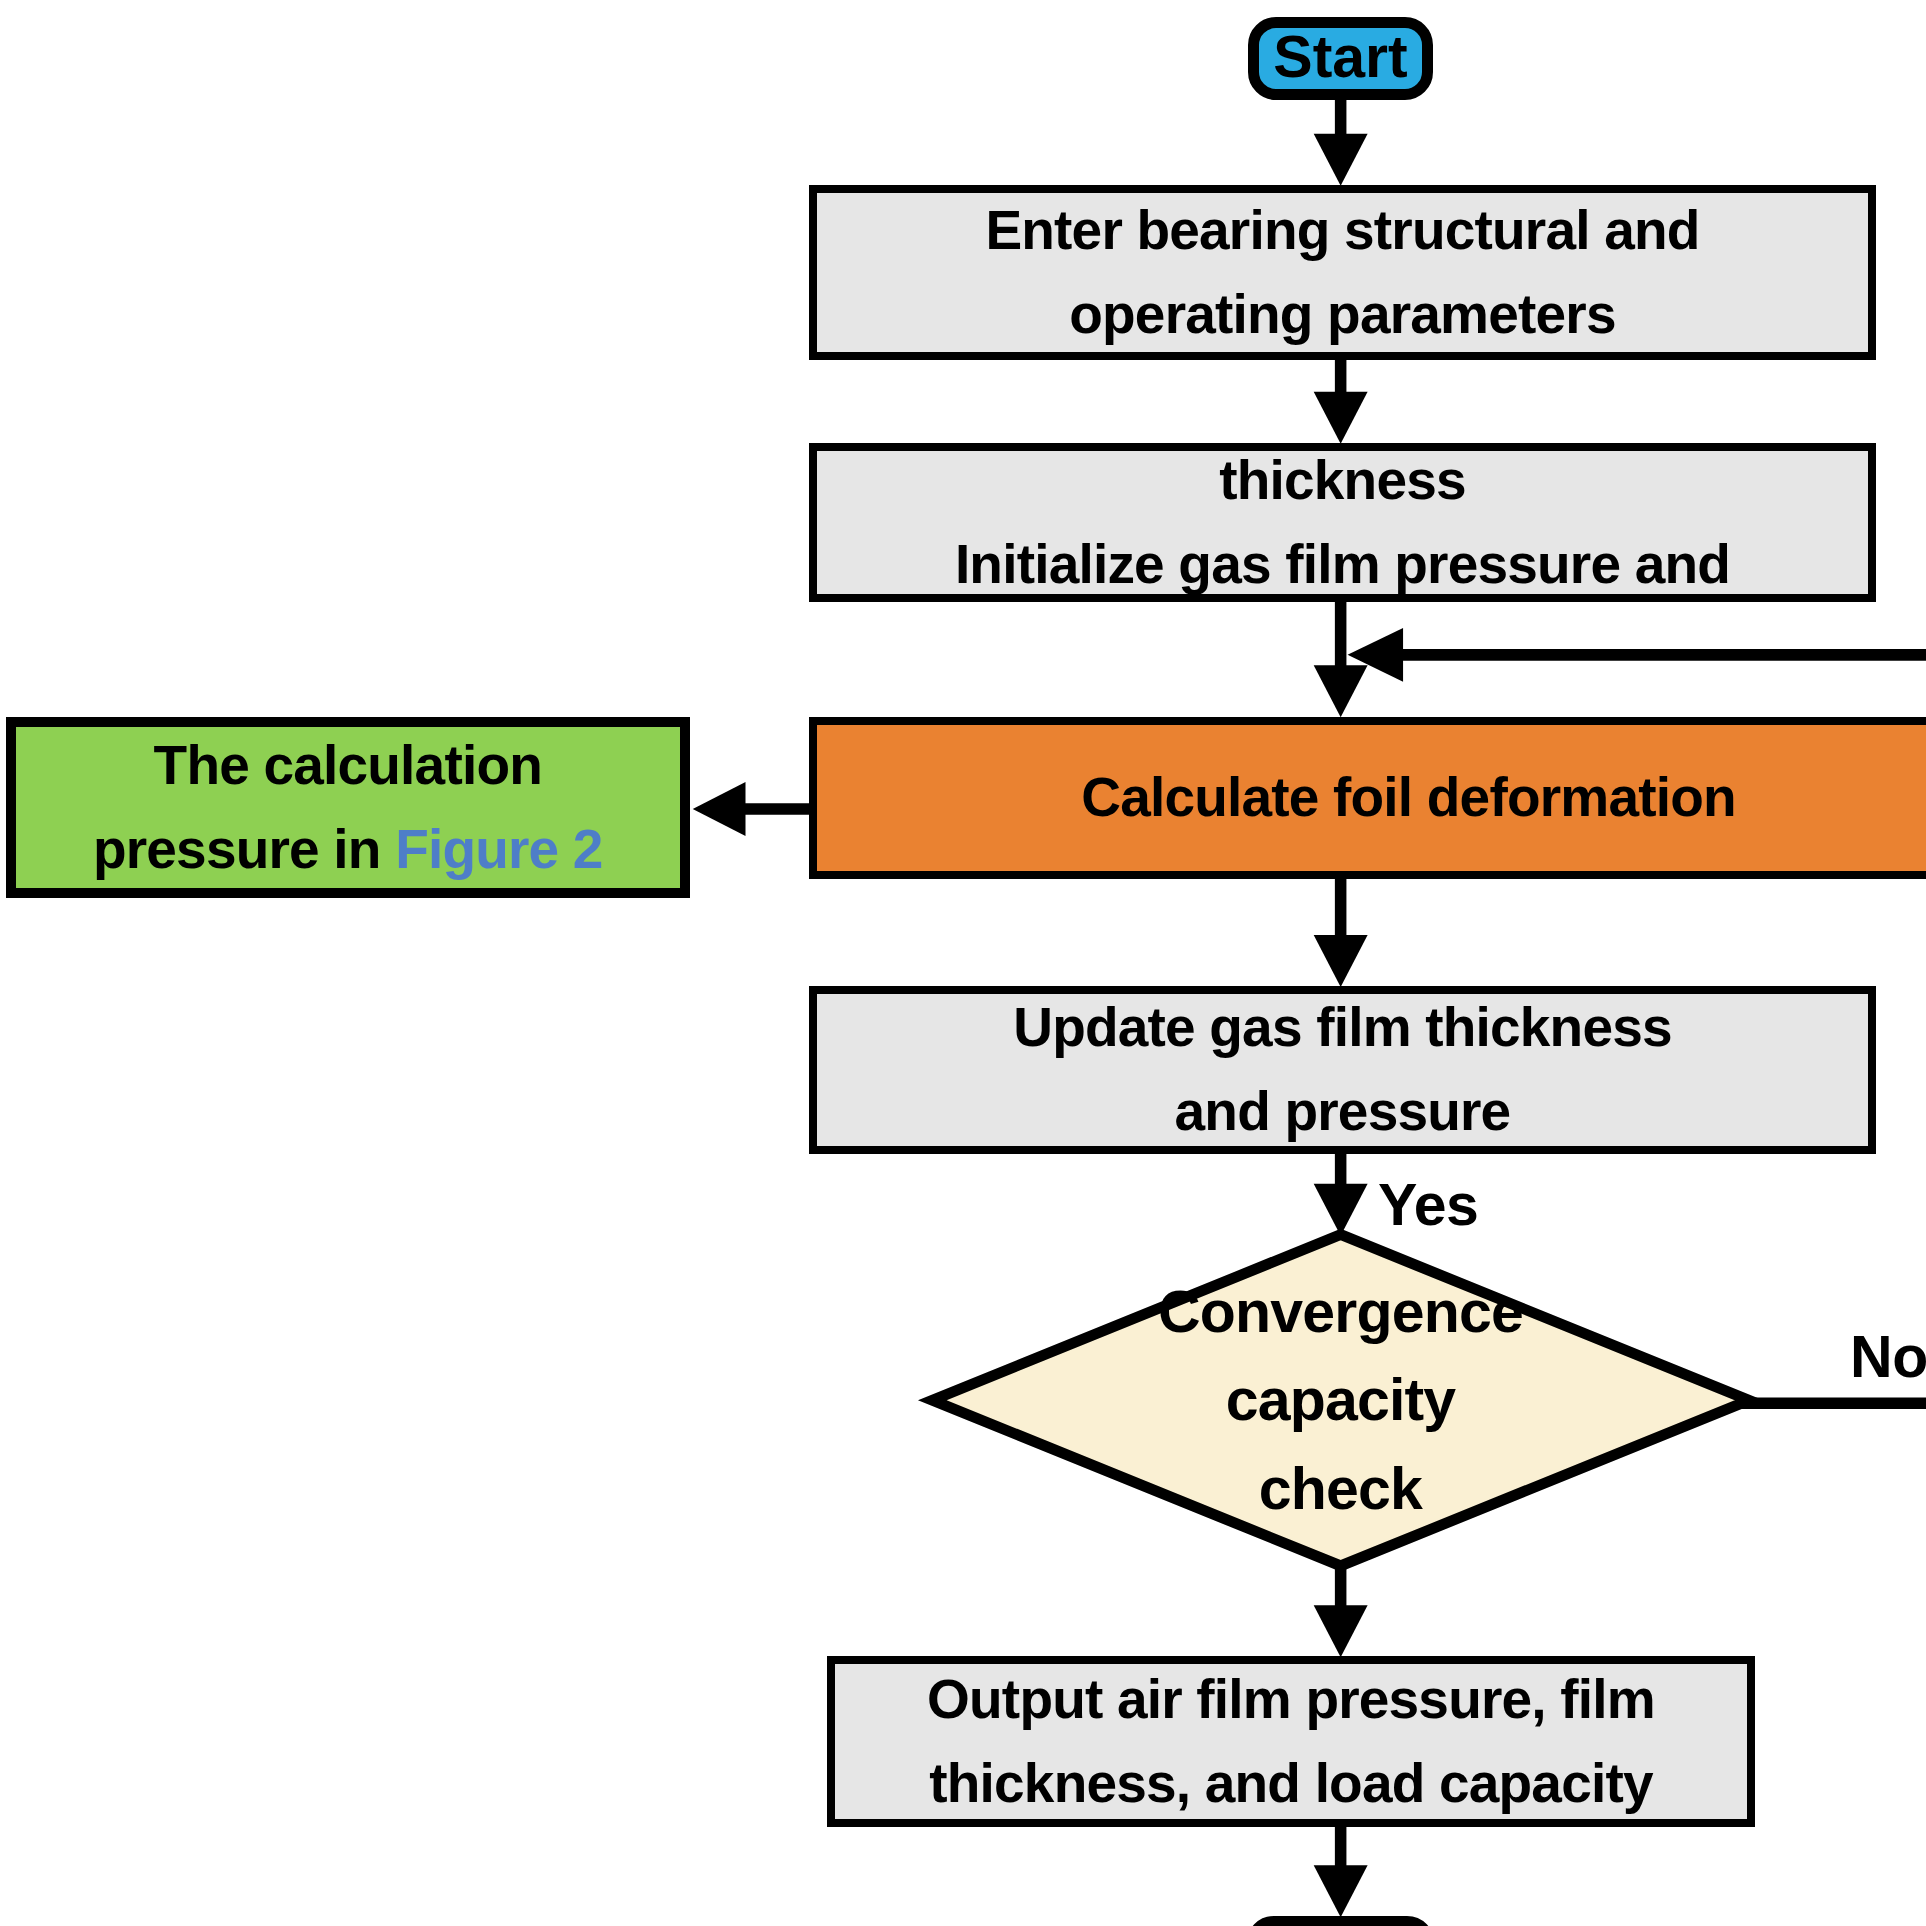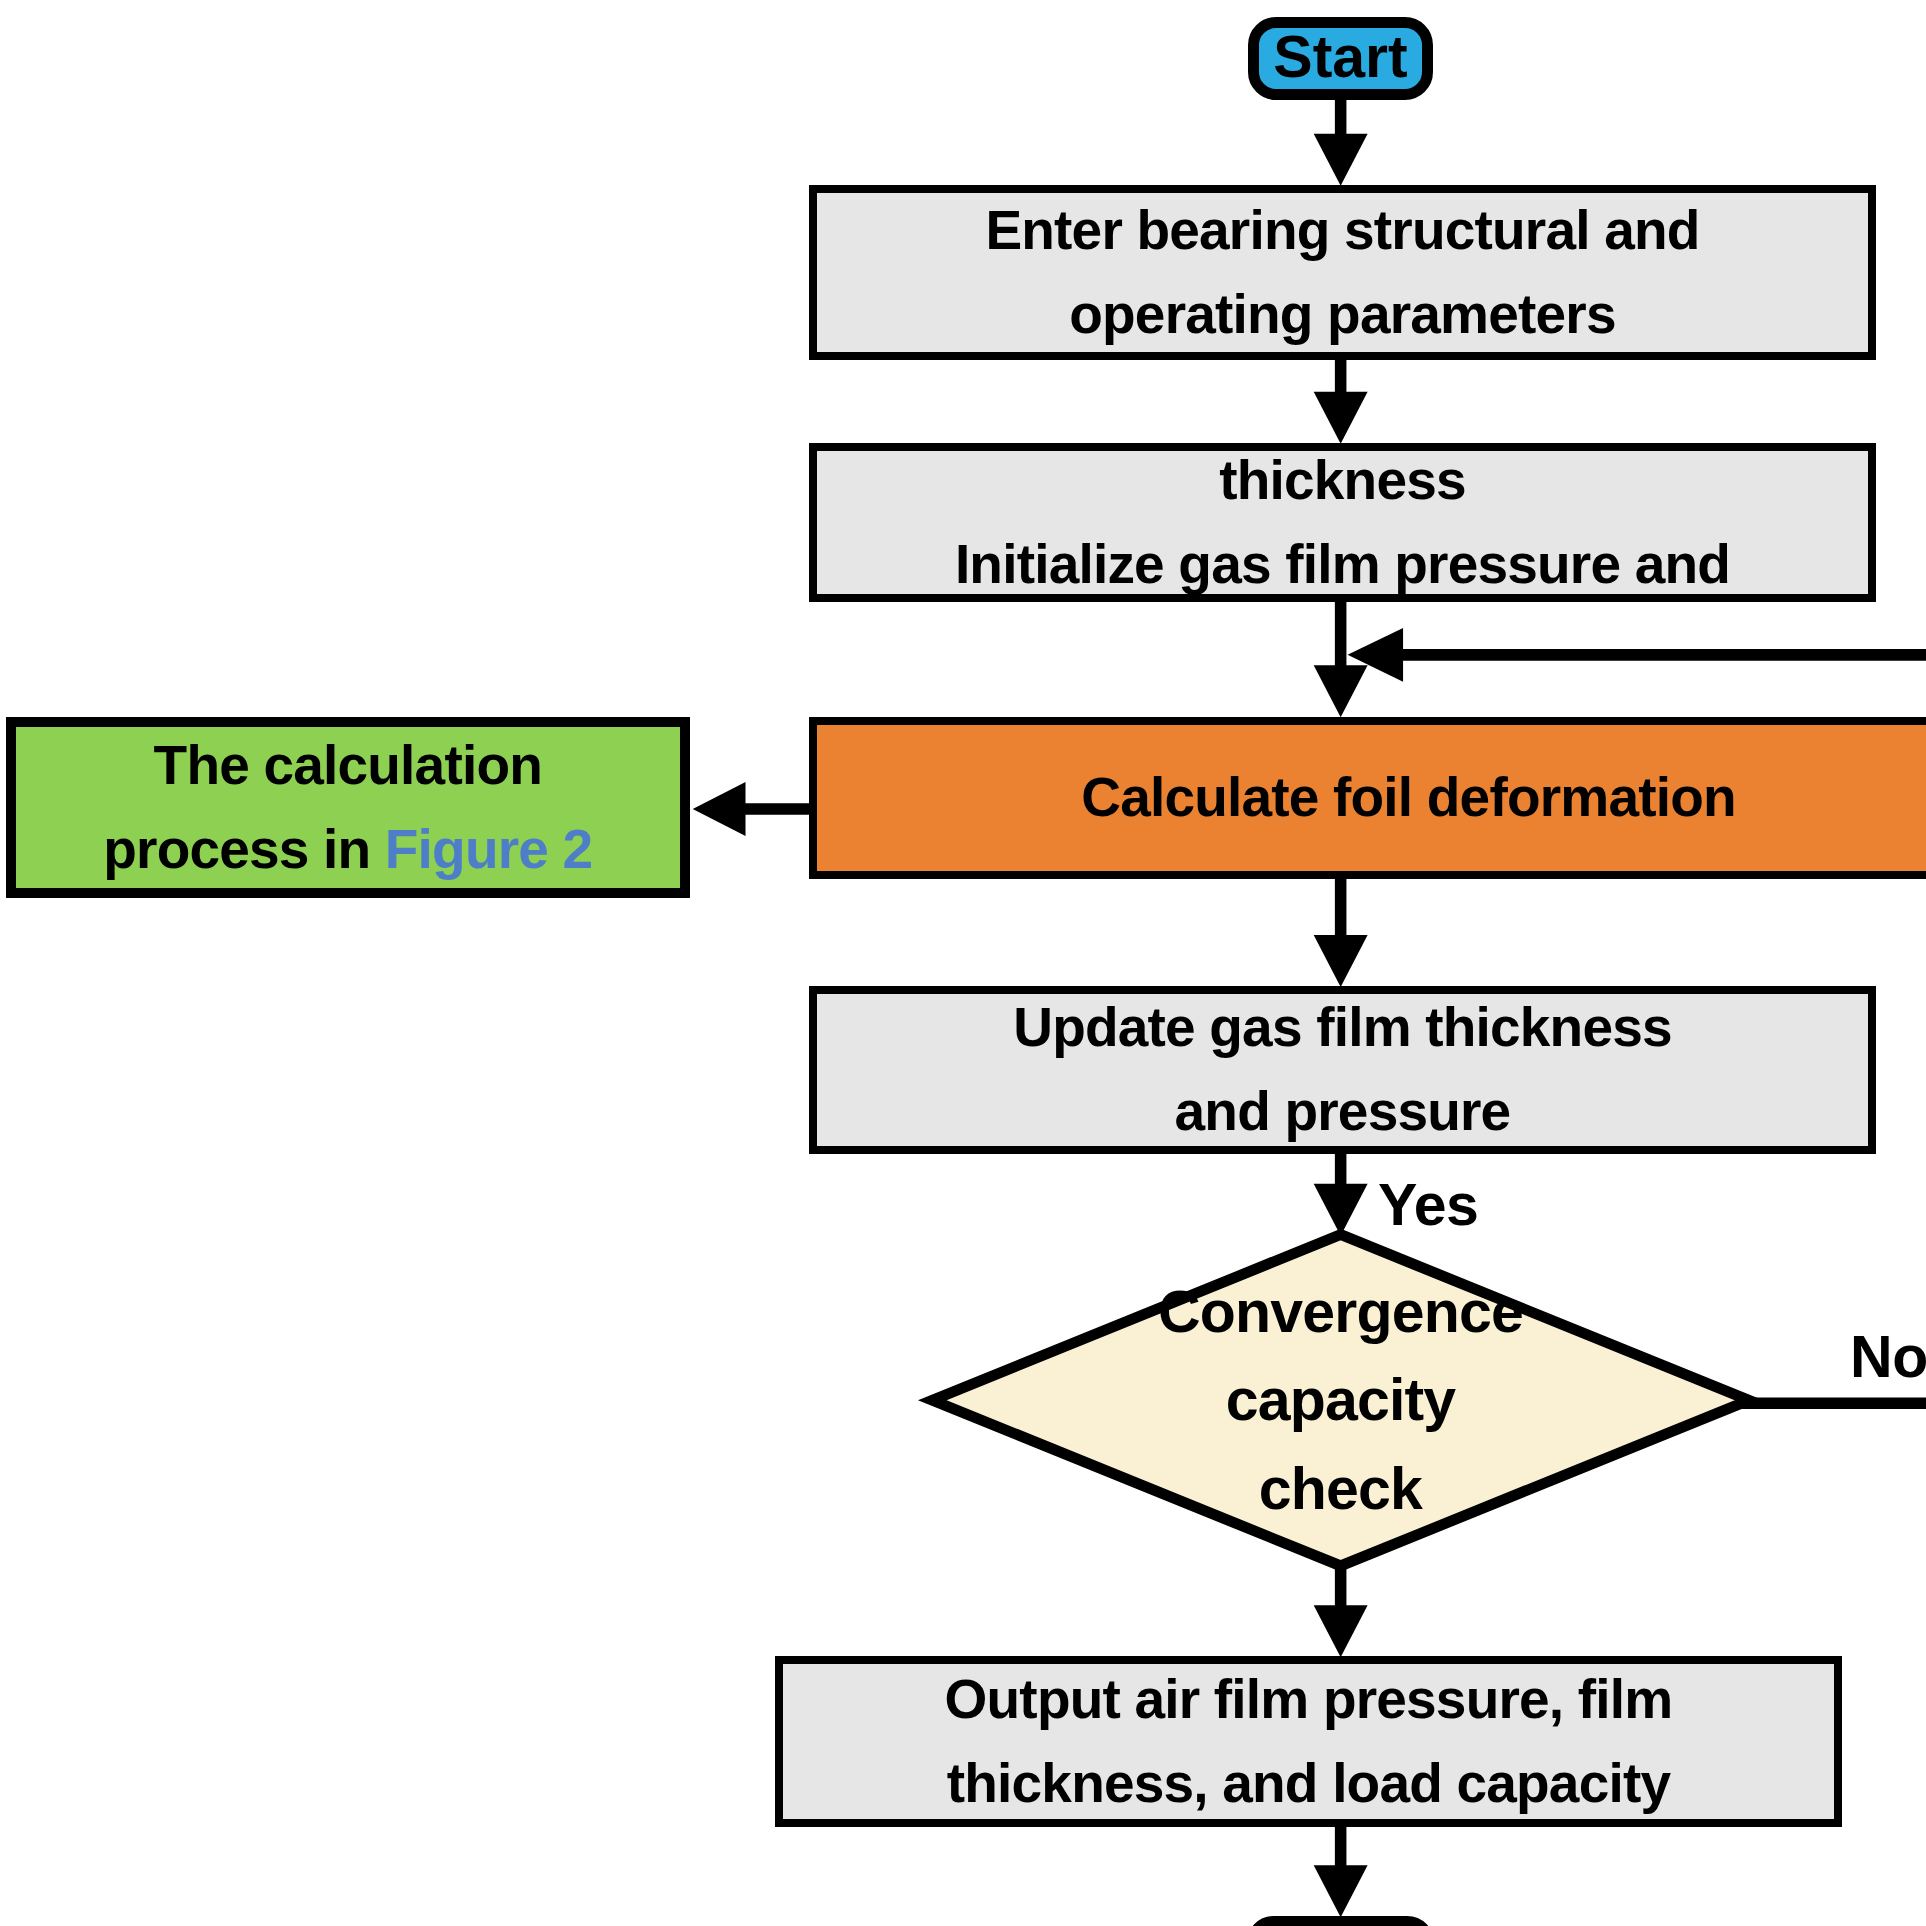--- a/index.html
+++ b/index.html
@@ -94,41 +94,41 @@
     <span class="tline">Initialize gas film pressure and</span>
   </div>
 
   <div class="node orange" style="left:809px;top:717px;width:1199px;height:162px;">
     <span class="tline">Calculate foil deformation</span>
   </div>
 
   <div class="node green" style="left:5.8px;top:717px;width:684px;height:181px;">
     <span class="tline">The calculation</span>
     <span class="tline">
-      <span>process in</span>
+      <span>pressure in</span>
       <span class="fig-link">Figure 2</span>
     </span>
   </div>
 
   <div class="node" style="left:809px;top:986px;width:1067px;height:168px;">
     <span class="tline">Update gas film thickness</span>
     <span class="tline">and pressure</span>
   </div>
 
   <div class="edge-label" style="left:1358px;top:1171px;">Yes</div>
 
   <div class="edge-label" style="left:1830px;top:1323px;">No</div>
 
   <div class="diamond-label" style="left:932px;top:1235px;width:817px;height:331px;">
     <span class="tline">Convergence</span>
     <span class="tline">capacity</span>
     <span class="tline">check</span>
   </div>
 
-  <div class="node" style="left:775px;top:1656px;width:1067px;height:171px;">
+  <div class="node" style="left:827px;top:1656px;width:928px;height:171px;">
     <span class="tline">Output air film pressure, film</span>
     <span class="tline">thickness, and load capacity</span>
   </div>
 
   <div class="node terminal" style="left:1246px;top:1916px;width:189px;height:86px;">
     <span class="tline">End</span>
   </div>
 
 </div>
 

